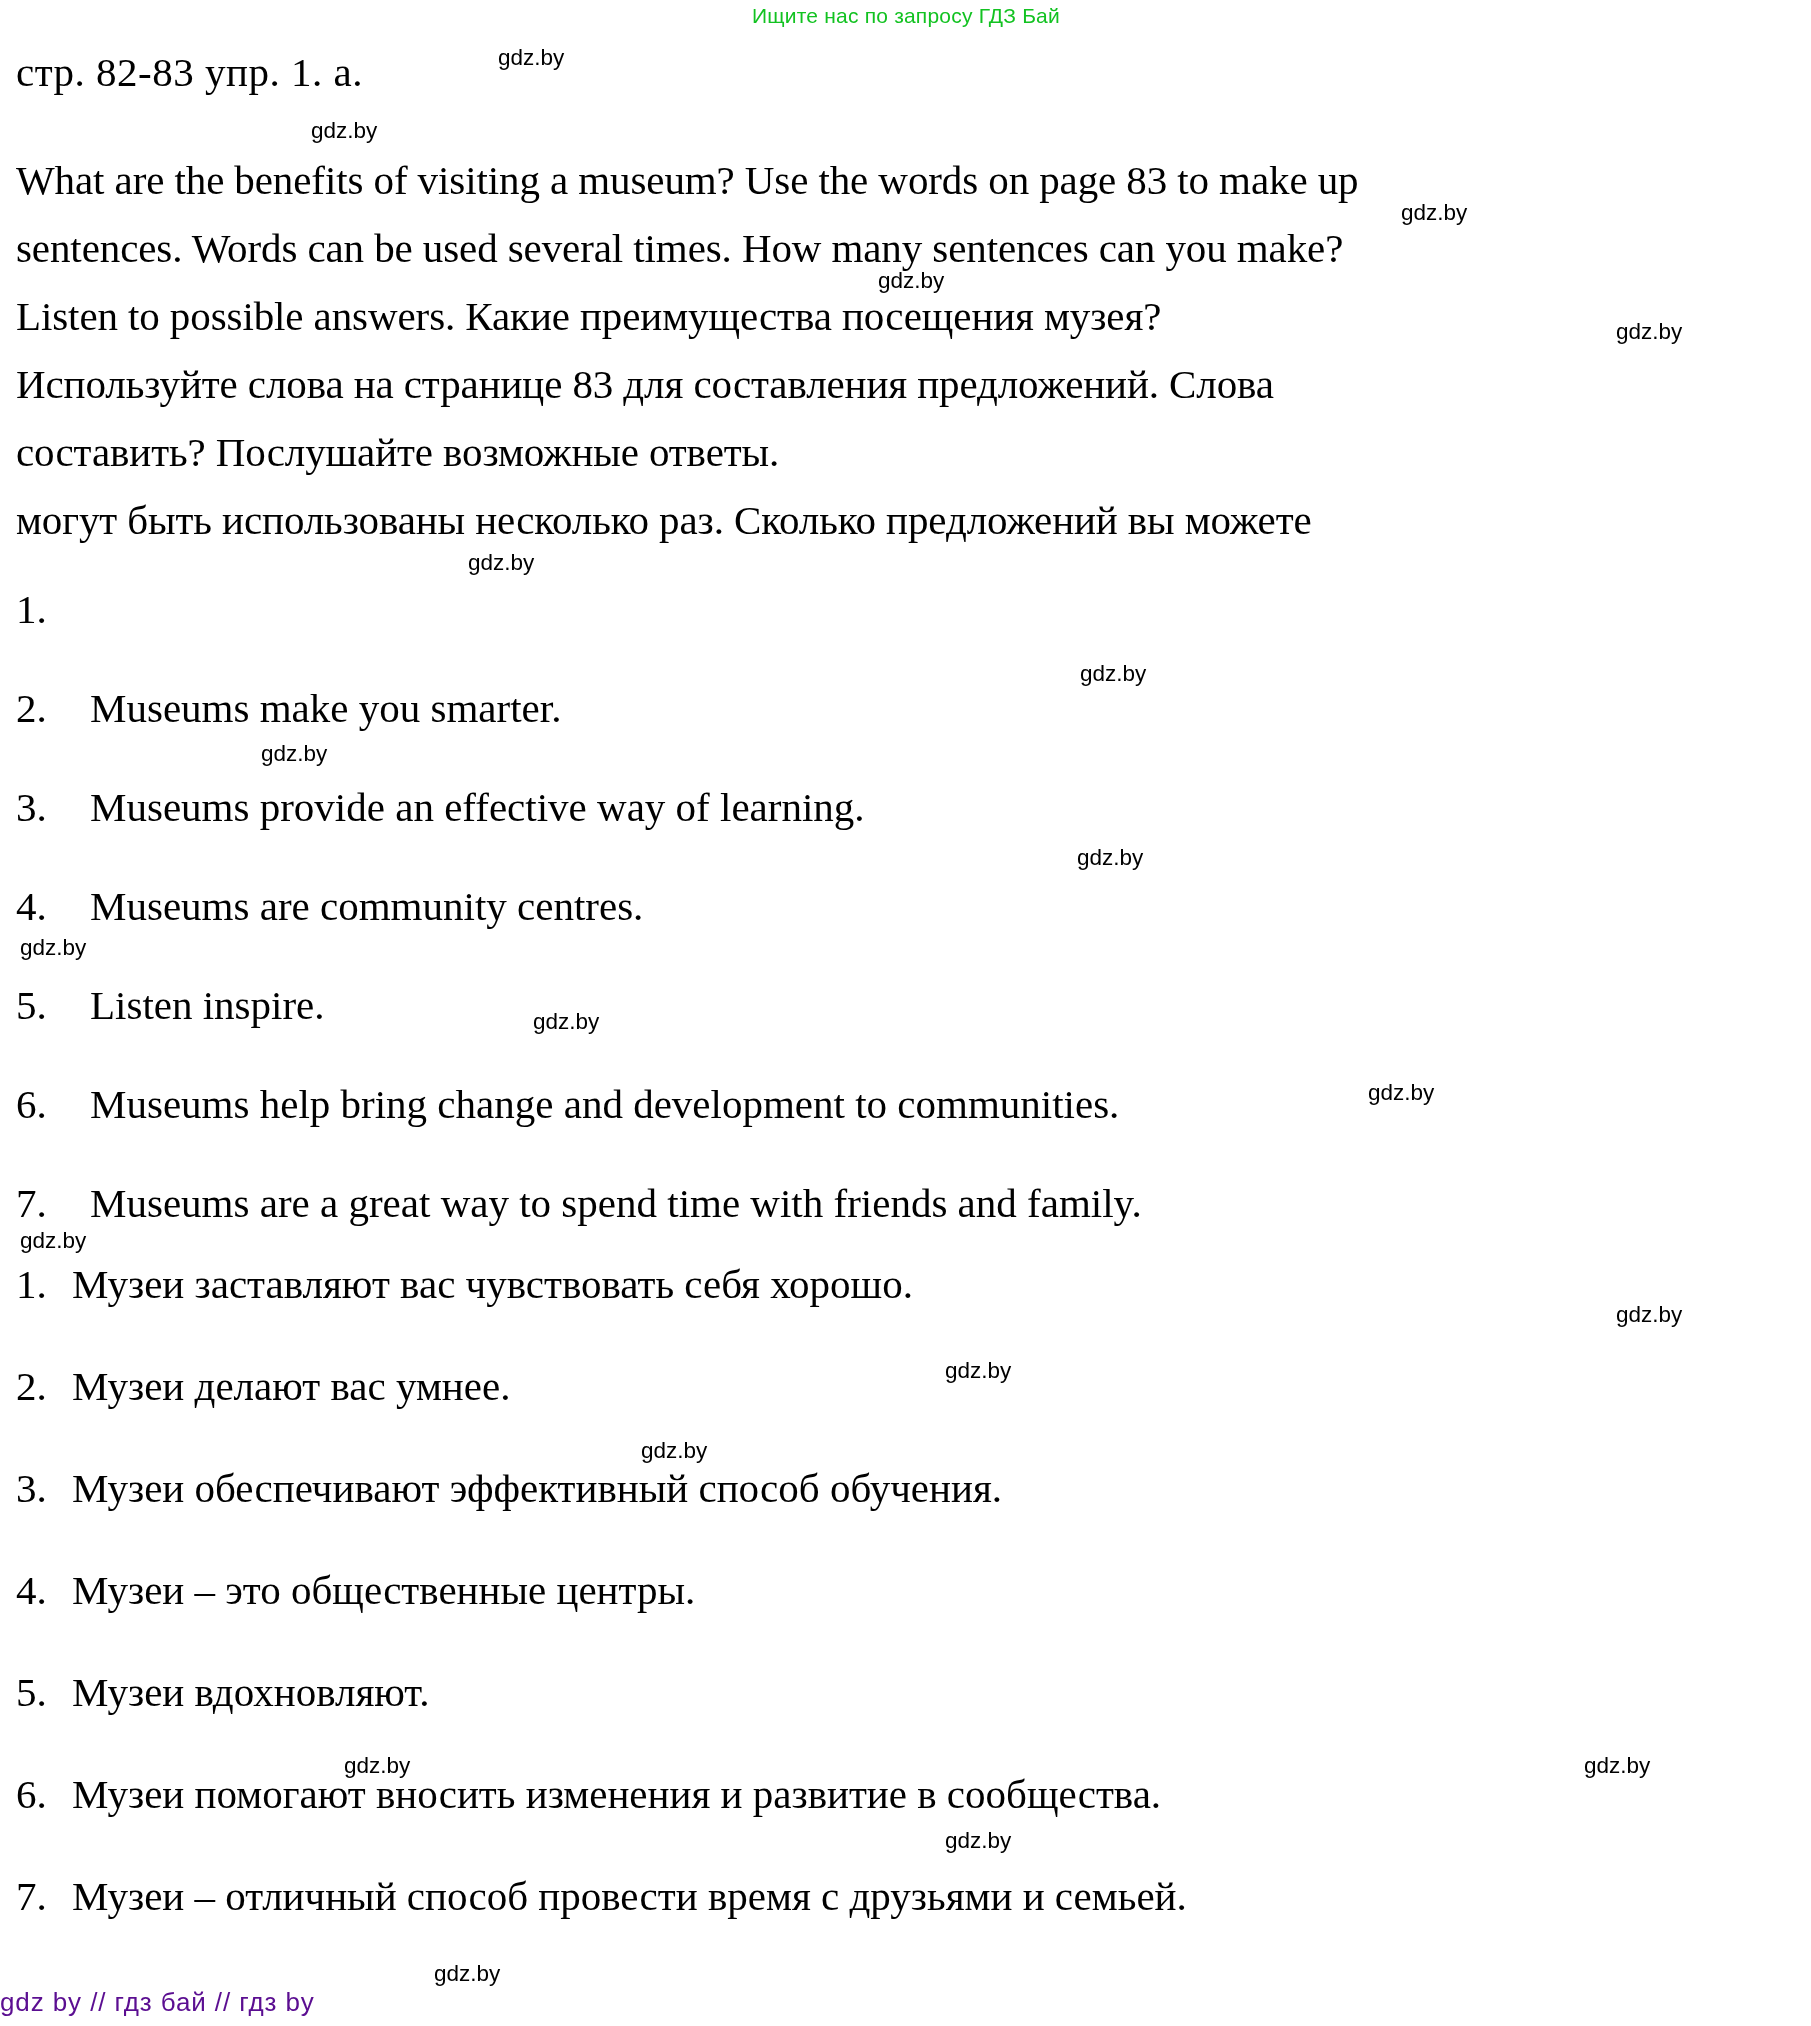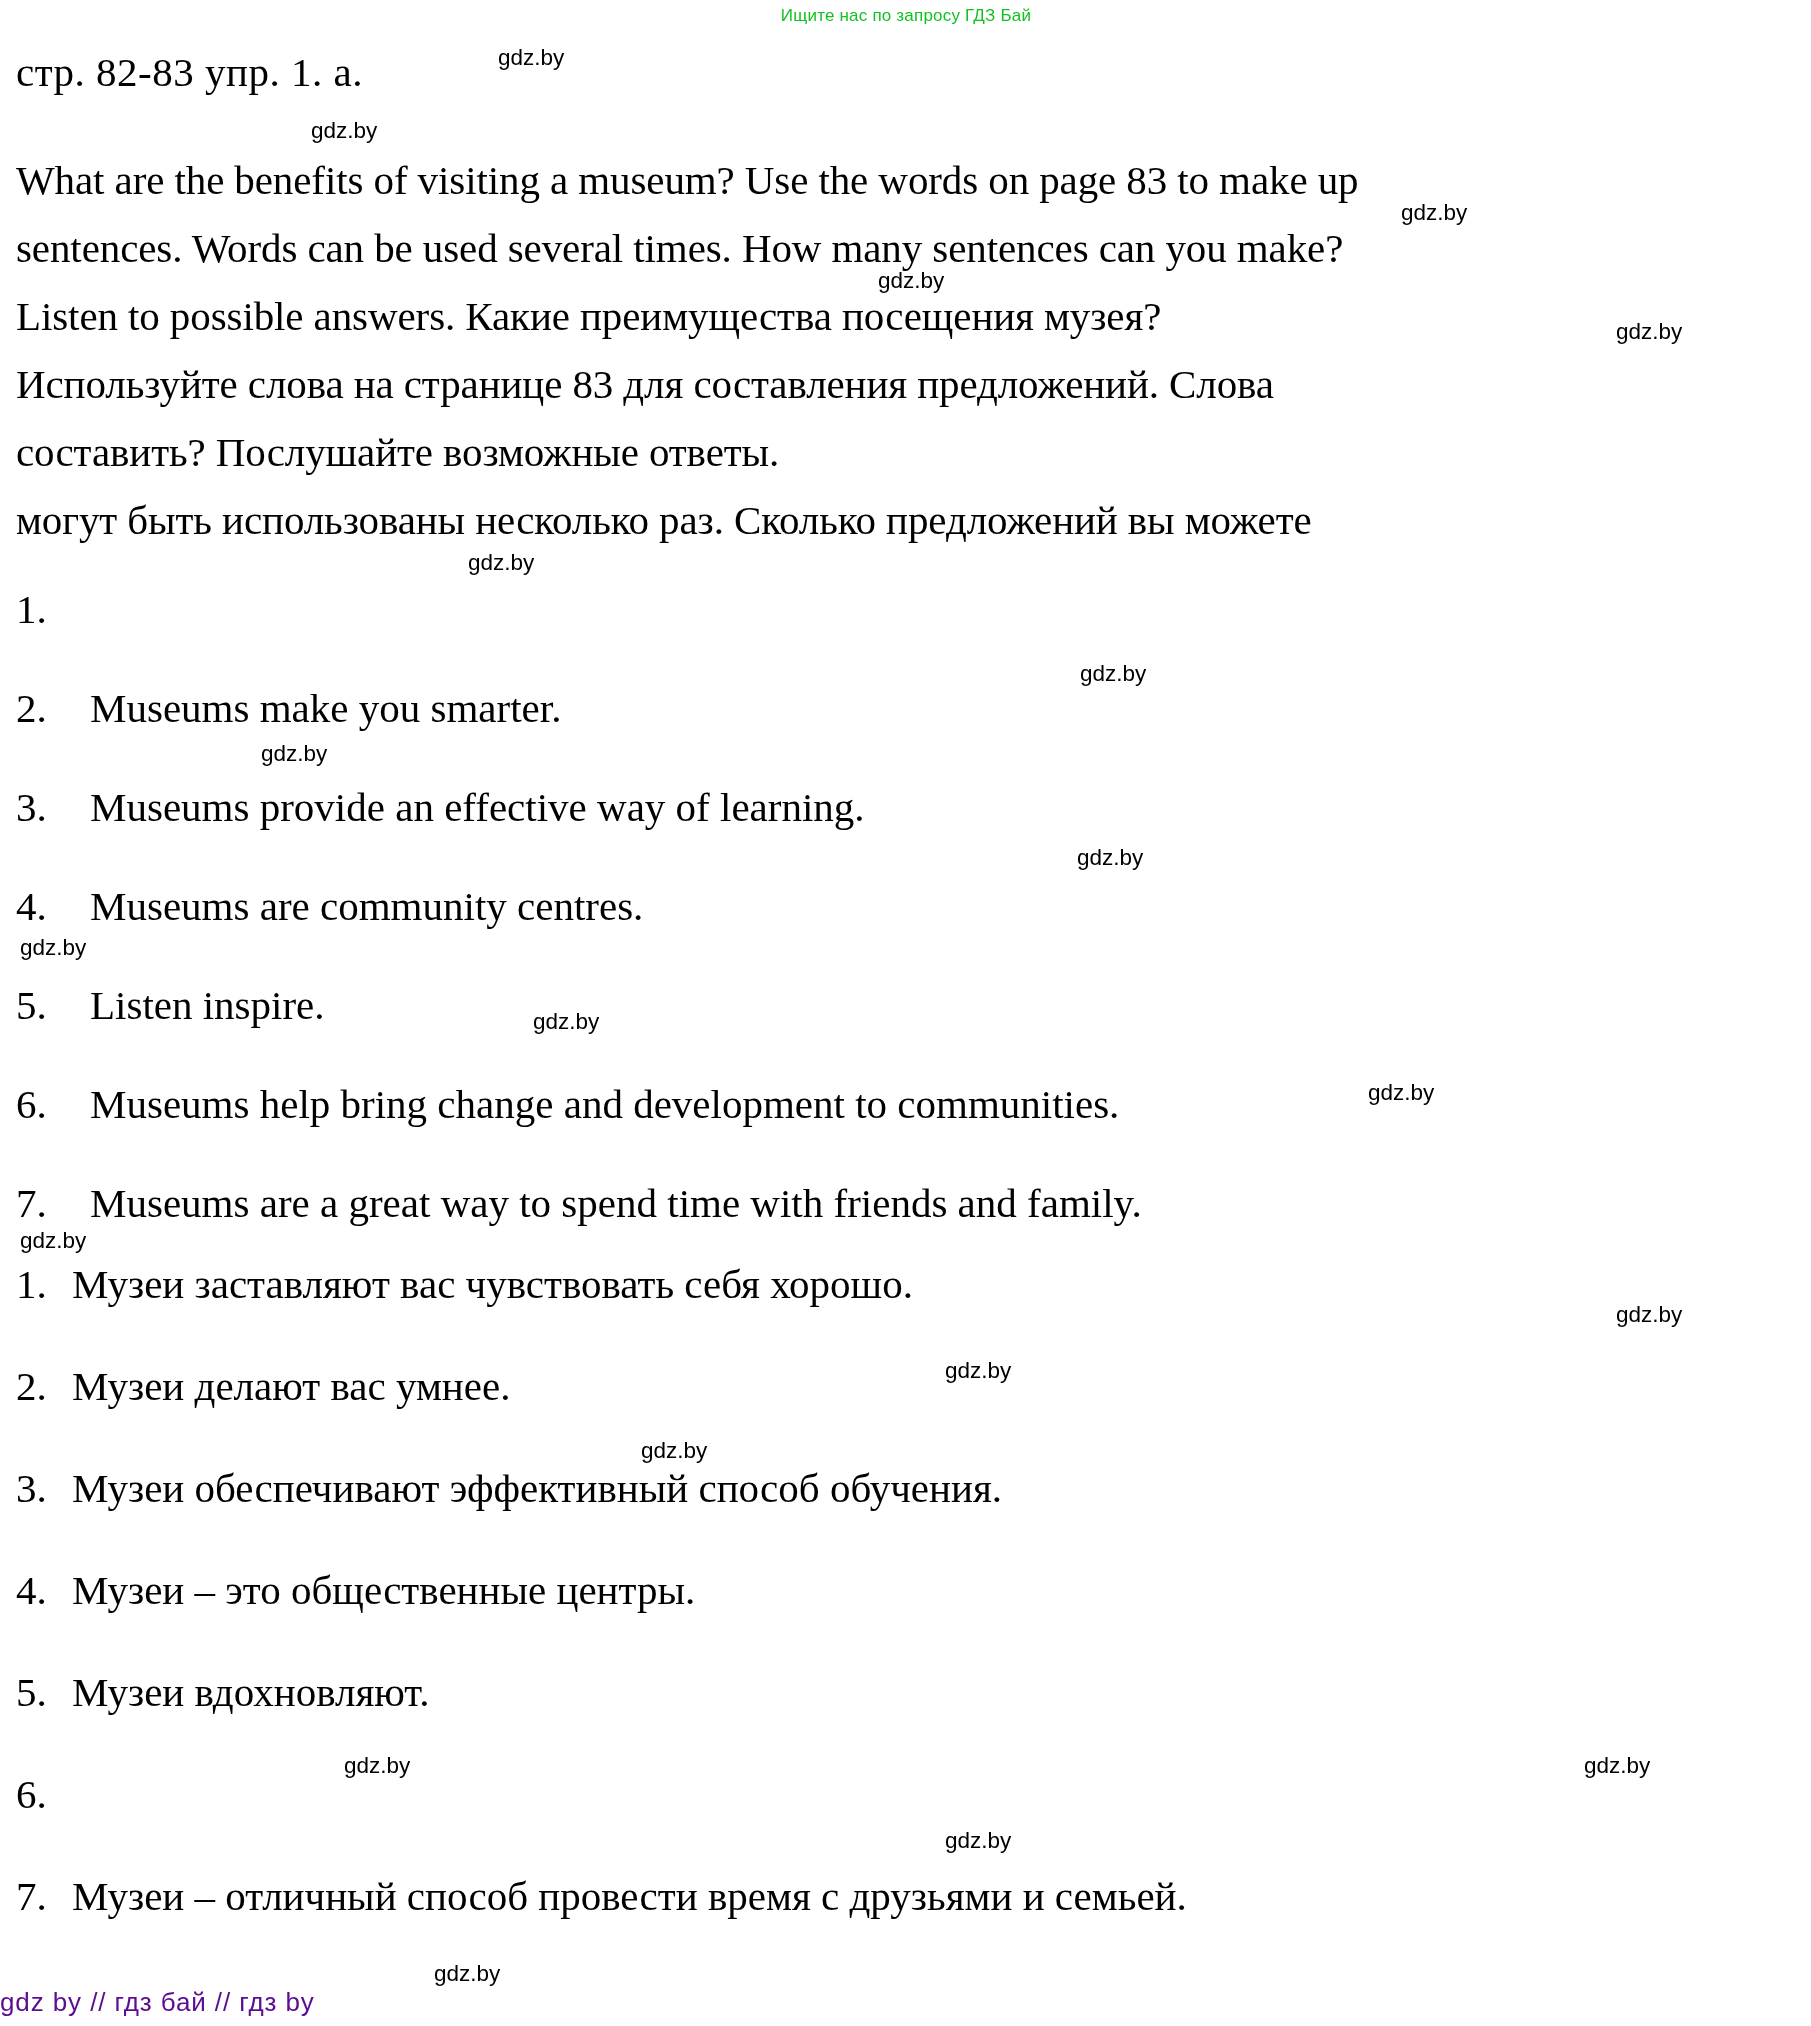--- a/index.html
+++ b/index.html
@@ -26,21 +26,21 @@
 
   
   .promo-bar {
     position: absolute;
     top: 0px;
     left: 0px;
     width: 1812px;
     height: 32px;
     text-align: center;
     font-family: "Liberation Sans", "DejaVu Sans", sans-serif;
-    font-size: 17px;
+    font-size: 21px;
     line-height: 32px;
     font-weight: 400;
     letter-spacing: 0.2px;
     white-space: nowrap;
   }
 
   
   .ex-title {
     position: absolute;
     top: 47px;
@@ -182,20 +182,21 @@
     <div class="ans-row">
       <span class="ans-num">4.</span>
       <span class="ans-text">Музеи – это общественные центры.</span>
     </div>
     <div class="ans-row">
       <span class="ans-num">5.</span>
       <span class="ans-text">Музеи вдохновляют.</span>
     </div>
     <div class="ans-row">
       <span class="ans-num">6.</span>
+      <span class="ans-text">Музеи помогают вносить изменения и развитие в сообщества.</span>
     </div>
     <div class="ans-row">
       <span class="ans-num">7.</span>
       <span class="ans-text">Музеи – отличный способ провести время с друзьями и семьей.</span>
     </div>
   </div>
 
   <div id="watermark-layer">
       <div class="wm" style="left: 498px; top: 47px;">gdz.by</div>
       <div class="wm" style="left: 311px; top: 120px;">gdz.by</div>

